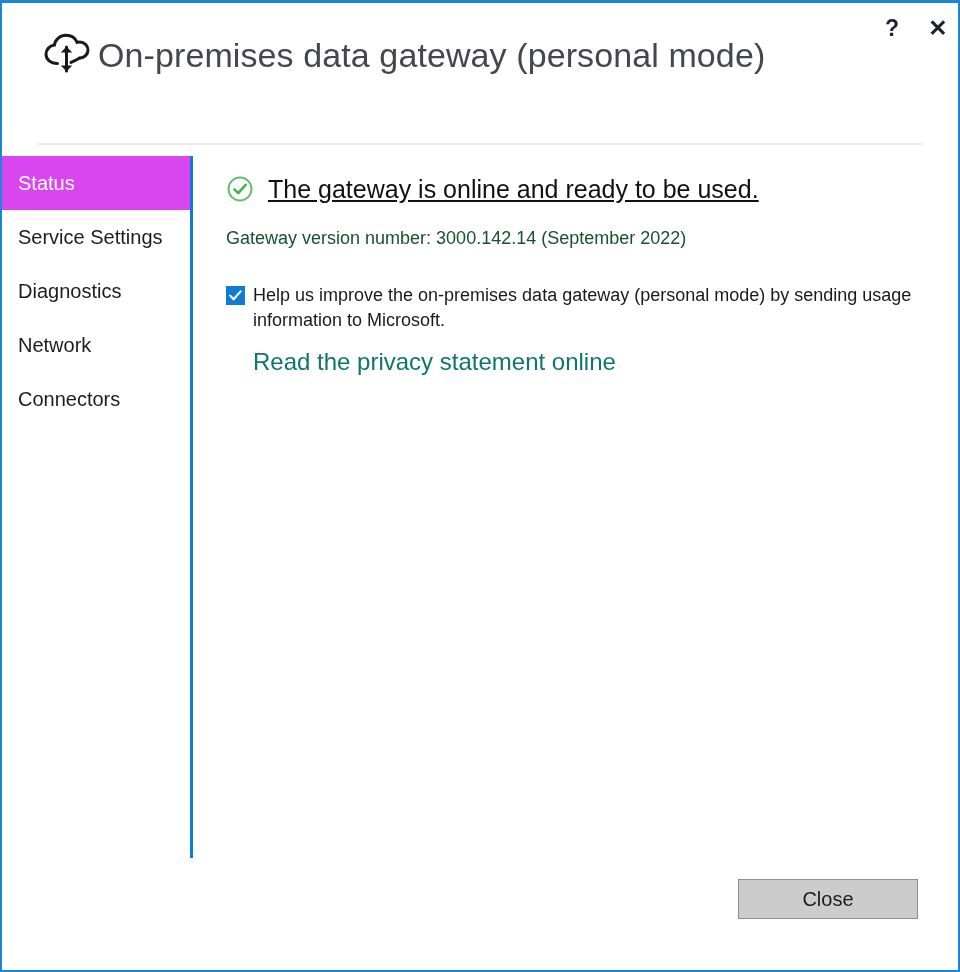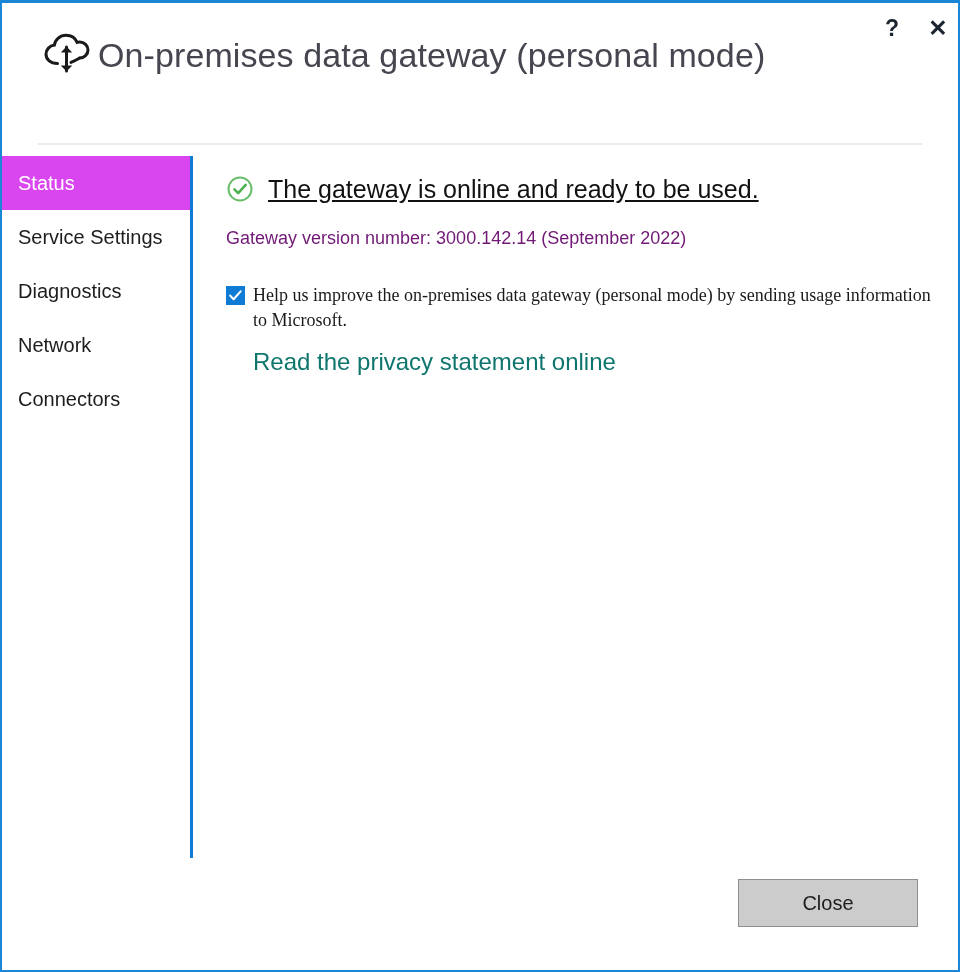--- a/index.html
+++ b/index.html
@@ -135,21 +135,21 @@
     margin-left: 14px;
     font-size: 25px;
     color: #111111;
     white-space: nowrap;
     text-decoration: underline;
   }
 
   #gateway-version {
     margin-top: 19px;
     font-size: 18px;
-    color: #701a75;
+    color: #14532d;
     white-space: nowrap;
   }
 
   #telemetry-block {
     margin-top: 34px;
     position: relative;
     padding-left: 27px;
   }
 
   #telemetry-checkbox {
@@ -165,38 +165,37 @@
     align-items: center;
     justify-content: center;
   }
 
   #telemetry-label {
     font-size: 18px;
     line-height: 25px;
     color: #1a1a1a;
     width: 680px;
     cursor: default;
-    font-family: Liberation Serif, serif;
   }
 
   #privacy-link {
     display: inline-block;
     margin-top: 15px;
     font-size: 24px;
     color: #0f766e;
     cursor: pointer;
   }
 
   
   #close-action-button {
     position: absolute;
     left: 736px;
     top: 876px;
     width: 180px;
-    height: 48px;
+    height: 40px;
     background: #cccccc;
     border: 1px solid #8e8e8e;
     font-size: 20px;
     color: #1d1d1d;
     font-family: "Liberation Sans", sans-serif;
     cursor: pointer;
   }
 </style>
 </head>
 <body>

